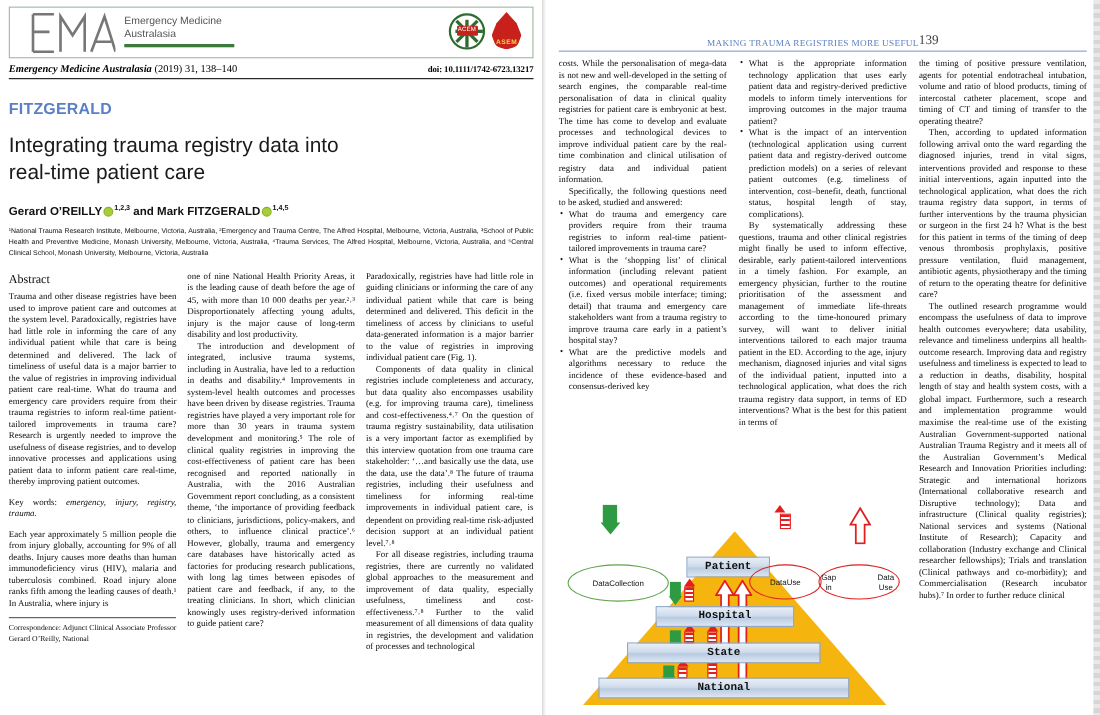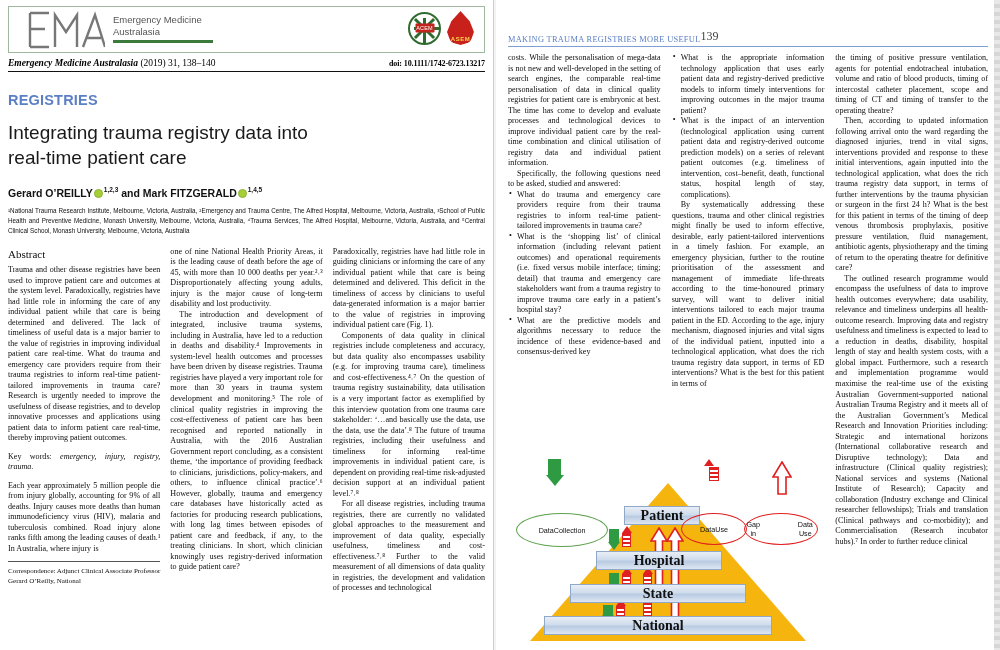--- a/index.html
+++ b/index.html
@@ -43,37 +43,37 @@
   .col p{margin:0;text-indent:9px;}
   .col p.noindent{text-indent:0;}
   .col p + p{margin-top:0;}
   .col h3{margin:0 0 4px 0;font-size:11px;font-weight:400;font-family:"Liberation Serif",serif;}
   .kw{margin-top:8px;}
   .kw i{font-style:italic;}
   .blankline{height:8px;}
   .corr{margin-top:7px;border-top:1px solid #555;padding-top:5px;font-size:7px;line-height:1.3;text-align:justify;}
 
   
-  .run-head{margin:8px 12px 0 12px;display:flex;justify-content:flex-start;align-items:flex-end;border-bottom:1.6px solid #7e9ed4;padding-bottom:2px;}
+  .run-head{margin:8px 12px 0 12px;display:flex;justify-content:center;align-items:flex-end;border-bottom:1.6px solid #7e9ed4;padding-bottom:2px;}
   .run-head .rh-title{font-family:"Liberation Serif",serif;font-size:8.4px;color:#5b7fc4;letter-spacing:.3px;}
   .run-head .rh-page{font-family:"Liberation Serif",serif;font-size:12px;font-weight:normal;color:#3f3f3f;margin-top:21px;}
   .rcols{margin:6px 12px 0 12px;display:flex;gap:11px;}
   .rcol{width:153px;font-size:8.1px;line-height:1.30;text-align:justify;hyphens:auto;color:#0d0d0d;}
   .rcol p{margin:0;text-indent:9px;}
   .rcol p.noindent{text-indent:0;}
   ul.bul{margin:0;padding:0;list-style:none;}
   ul.bul li{position:relative;padding-left:9px;text-align:justify;margin:0;}
   ul.bul li:before{content:"\2022";position:absolute;left:1px;top:-1px;font-size:8px;}
 
   
   #figure{position:absolute;left:508px;top:455px;width:320px;height:190px;}
   .pyramid{position:absolute;left:22px;top:28px;width:276px;height:158px;background:#F6B40E;clip-path:polygon(50% 0,100% 100%,0 100%);}
   .tier{position:absolute;box-sizing:border-box;border:1px solid #8fa8c8;
         background:linear-gradient(to bottom,#e9eef6 0%,#cfdcec 45%,#b9cbe2 55%,#dde6f2 100%);
-        font-family:Liberation Serif, serif;font-weight:bold;font-size:14px;color:#111;
+        font-family:Liberation Mono, monospace;font-weight:bold;font-size:10px;color:#111;
         display:flex;align-items:center;justify-content:center;}
   #tier-patient{left:116px;top:51px;width:76px;height:19px;}
   #tier-hospital{left:88px;top:96px;width:126px;height:19px;}
   #tier-state{left:62px;top:129px;width:176px;height:19px;}
   #tier-national{left:36px;top:161px;width:228px;height:19px;}
 
   .ell{position:absolute;box-sizing:border-box;border-radius:50%;display:flex;flex-direction:row;
        align-items:center;justify-content:center;font-family:"Liberation Sans",sans-serif;font-size:7.2px;
        line-height:1.25;color:#111;text-align:center;background:transparent;}
   #ell-collect{left:8px;top:58px;width:92px;height:34px;border:1.3px solid #5ea14e;}
@@ -123,21 +123,21 @@
       </div>
     </div>
 
     <div class="journal-line">
       <div class="jl-left">
         <i>Emergency Medicine Australasia</i><span> (2019) 31, 138–140</span>
       </div>
       <div class="jl-right">doi: 10.1111/1742-6723.13217</div>
     </div>
 
-    <div class="perspective">REGISTRIES</div>
+    <div class="perspective">FITZGERALD</div>
     <div class="art-title">Integrating trauma registry data into real-time patient care</div>
 
     <div class="authors">
       <span>Gerard O’REILLY</span><span class="orcid"></span><span class="sup">1,2,3</span><span> and </span><span>Mark FITZGERALD</span><span class="orcid"></span><span class="sup">1,4,5</span>
     </div>
 
     <div class="affil">¹National Trauma Research Institute, Melbourne, Victoria, Australia, ²Emergency and Trauma Centre, The Alfred Hospital, Melbourne, Victoria, Australia, ³School of Public Health and Preventive Medicine, Monash University, Melbourne, Victoria, Australia, ⁴Trauma Services, The Alfred Hospital, Melbourne, Victoria, Australia, and ⁵Central Clinical School, Monash University, Melbourne, Victoria, Australia</div>
 
     <div class="cols3">
       <div class="col">

